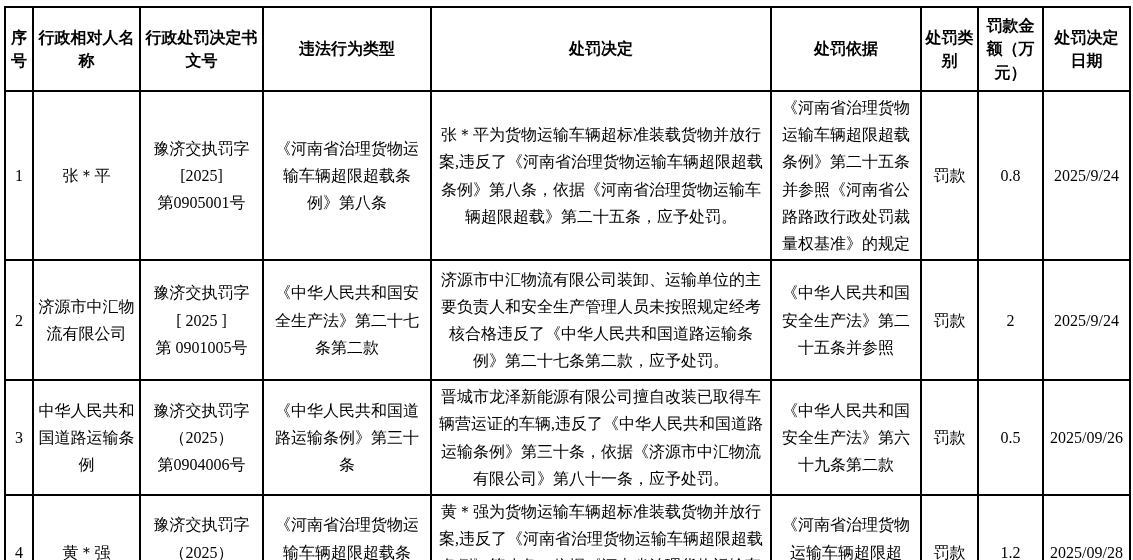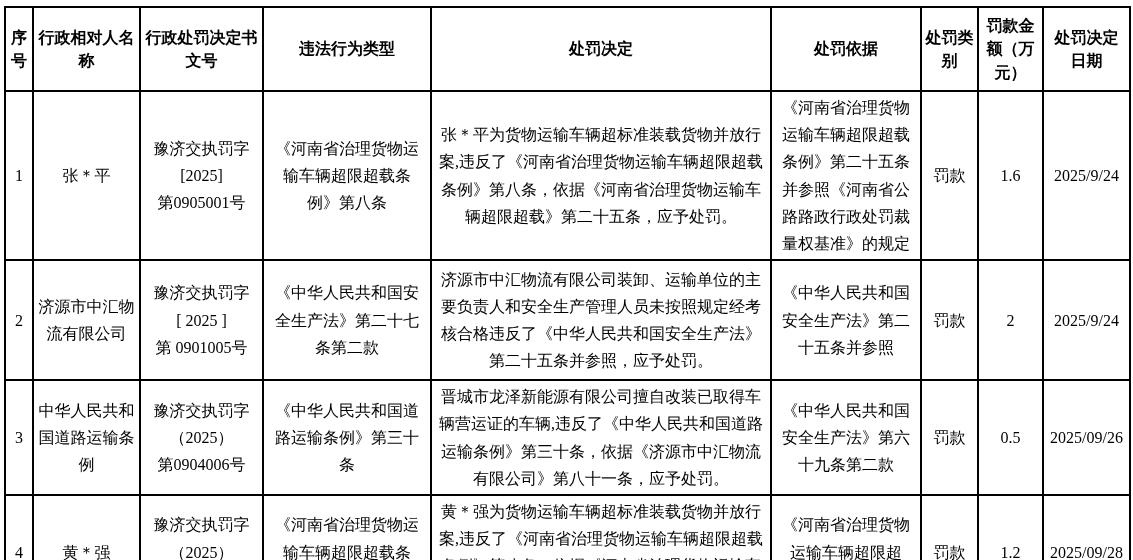--- a/index.html
+++ b/index.html
@@ -86,31 +86,31 @@
     <tr class="row-1">
       <td>1</td>
       <td>张＊平</td>
       <td class="pre">豫济交执罚字
 [2025]
 第0905001号</td>
       <td>《河南省治理货物运输车辆超限超载条例》第八条</td>
       <td>张＊平为货物运输车辆超标准装载货物并放行案,违反了《河南省治理货物运输车辆超限超载条例》第八条，依据《河南省治理货物运输车辆超限超载》第二十五条，应予处罚。</td>
       <td>《河南省治理货物运输车辆超限超载条例》第二十五条并参照《河南省公路路政行政处罚裁量权基准》的规定</td>
       <td>罚款</td>
-      <td>1.6</td>
+      <td>0.8</td>
       <td>2025/9/24</td>
     </tr>
     <tr class="row-2">
       <td>2</td>
       <td>济源市中汇物流有限公司</td>
       <td class="pre">豫济交执罚字
 [ 2025 ]
 第 0901005号</td>
       <td>《中华人民共和国安全生产法》第二十七条第二款</td>
-      <td>济源市中汇物流有限公司装卸、运输单位的主要负责人和安全生产管理人员未按照规定经考核合格违反了《中华人民共和国安全生产法》第二十五条并参照，应予处罚。</td>
+      <td>济源市中汇物流有限公司装卸、运输单位的主要负责人和安全生产管理人员未按照规定经考核合格违反了《中华人民共和国道路运输条例》第二十七条第二款，应予处罚。</td>
       <td>《中华人民共和国安全生产法》第二十五条并参照</td>
       <td>罚款</td>
       <td>2</td>
       <td>2025/9/24</td>
     </tr>
     <tr class="row-3">
       <td>3</td>
       <td>中华人民共和国道路运输条例</td>
       <td class="pre">豫济交执罚字
 （2025）

